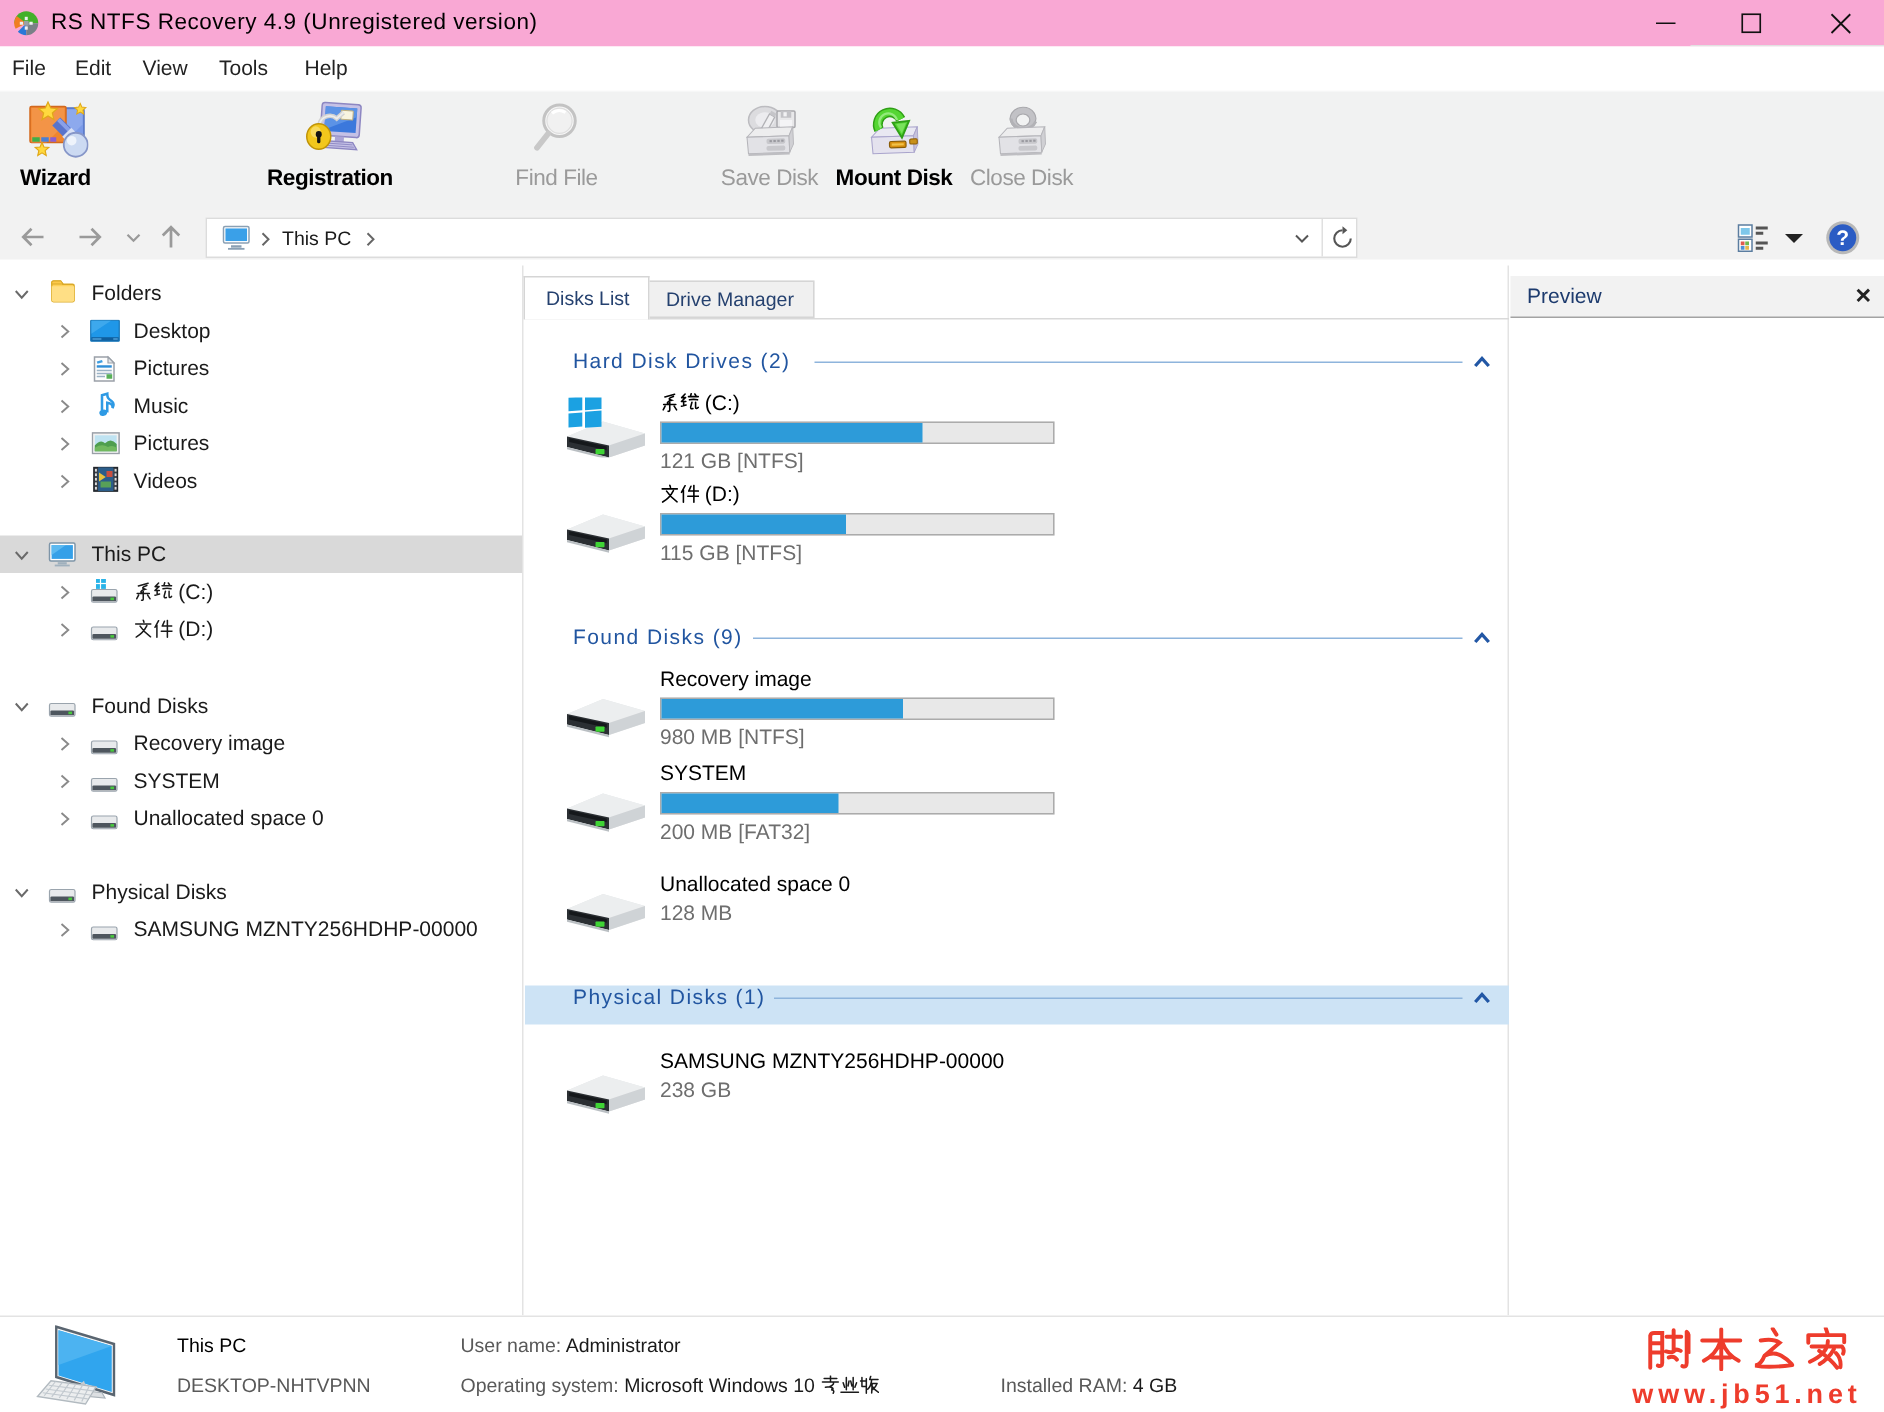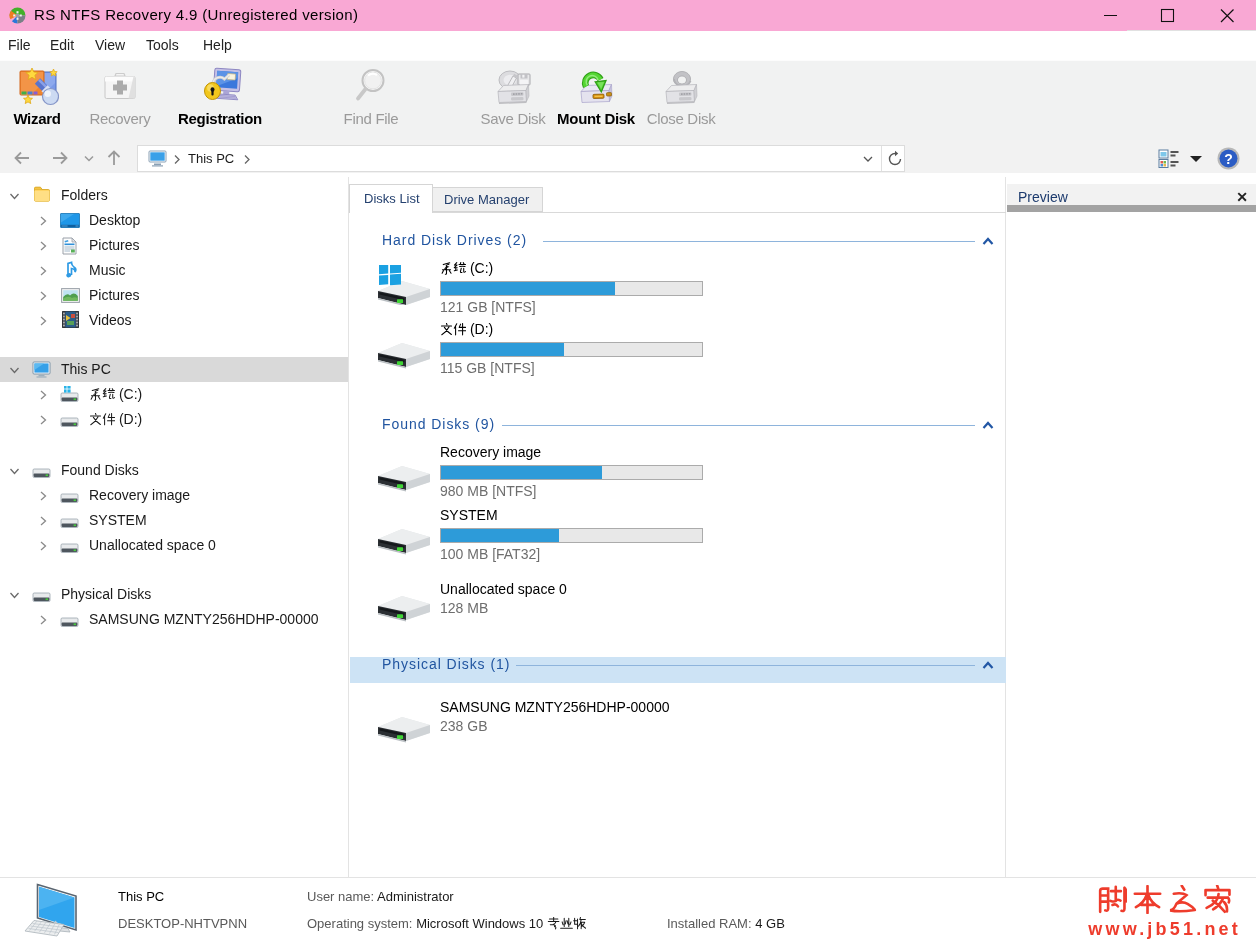--- a/index.html
+++ b/index.html
@@ -53,21 +53,21 @@
 .sechead .line { position:absolute; top:8px; height:1px; background:#8eb4dc; }
 .sechead.hl { background:#cde3f5; }
 
 .dname { position:absolute; font-size:14px; color:#000; white-space:nowrap; }
 .dsize { position:absolute; font-size:14px; color:#6e6e6e; white-space:nowrap; }
 .pbar { position:absolute; width:263px; height:15px; background:#e8e8e8; border:1px solid #ababab; }
 .pfill { position:absolute; left:0; top:0; height:13px; background:#2d9bd9; }
 .dicon { position:absolute; }
 
 
-.pvhead { position:absolute; left:0; top:7px; width:249px; height:28px; background:#f2f2f2; border-bottom:7px solid #a3a3a3; }
+.pvhead { position:absolute; left:0; top:7px; width:249px; height:28px; background:#f2f2f2; border-bottom:1px solid #a3a3a3; }
 .pvhead .t { position:absolute; left:11px; top:5px; font-size:14px; color:#1d3b6e; }
 .pvhead .x { position:absolute; right:8px; top:5px; font-size:14px; color:#222; font-weight:bold; }
 
 
 .statusbar { position:absolute; left:0; top:877px; width:1256px; height:64px; background:#fff; border-top:1px solid #e3e3e3; }
 .statusbar .lab { color:#595959; } .statusbar .val { color:#1a1a1a; }
 .st-item { position:absolute; font-size:13px; white-space:nowrap; }
 .wm { position:absolute; right:15px; top:7px; text-align:center; }
 .wm .big { height:31px; } .wm .big svg { margin:0 3px; }
 .wm .url { margin-top:3px; font-size:18px; color:#ee3c2c; letter-spacing:3.2px; font-weight:bold; }
@@ -125,32 +125,20 @@
               <line x1="25.5" y1="19.2" x2="28" y2="21.7" stroke="#d8e0f5" stroke-width="8.5"></line>
               <circle cx="31.5" cy="27.5" r="8" fill="#ccdaf2" stroke="#8696c8" stroke-width="1.2"></circle>
               <circle cx="28.8" cy="24.8" r="3.2" fill="#eef3fb"></circle>
             </g>
 <path d="M13 -1 L14.8 3.0 L19.2 3.4 L15.9 6.3 L16.9 10.6 L13 8.3 L9.1 10.6 L10.1 6.3 L6.8 3.4 L11.2 3.0 Z" fill="#ffd93e" stroke="#e0a818" stroke-width="0.8"></path>
 <path d="M34.5 0 L35.6 2.4 L38.2 2.7 L36.3 4.4 L36.8 7 L34.5 5.7 L32.2 7 L32.7 4.4 L30.8 2.7 L33.4 2.4 Z" fill="#ffd93e" stroke="#e0a818" stroke-width="0.7"></path>
 <path d="M9 26 L10.3 29 L13.5 29.3 L11.1 31.4 L11.8 34.6 L9 32.9 L6.2 34.6 L6.9 31.4 L4.5 29.3 L7.7 29 Z" fill="#ffd93e" stroke="#e0a818" stroke-width="0.8"></path>
 </g>
         </svg>
         <div class="lbl">Wizard</div>
-      </div>
-    <div class="tbtn dis" style="left:65px">
-        <svg width="44" height="42" viewBox="0 0 44 42" id="svg-recovery">
-<g transform="translate(7,3)">
-<path d="M11 3.5 h8 l1 2.5 h-10 Z" fill="#f4f4f4" stroke="#cccccc" stroke-width="1.2"></path>
-<path d="M1.5 6.5 h27 a1.5 1.5 0 0 1 1.5 1.5 v19 a1.5 1.5 0 0 1 -1.5 1.5 h-27 a1.5 1.5 0 0 1 -1.5 -1.5 v-19 a1.5 1.5 0 0 1 1.5 -1.5 Z" fill="#f5f5f5" stroke="#c8c8c8"></path>
-<path d="M0 8 a1.5 1.5 0 0 1 1.5 -1.5 h27 a1.5 1.5 0 0 1 1.5 1.5 v3.5 h-30 Z" fill="#fcfcfc"></path>
-<path d="M28.5 6.5 a1.5 1.5 0 0 1 1.5 1.5 v19 a1.5 1.5 0 0 1 -1.5 1.5 h-5 Z" fill="#e0e0e0"></path>
-<path d="M12 10.5 h6 v4 h4 v6 h-4 v4 h-6 v-4 h-4 v-6 h4 Z" fill="#ababab"></path>
-</g>
-        </svg>
-        <div class="lbl">Recovery</div>
       </div>
     <div class="tbtn" style="left:165px">
         <svg width="44" height="42" viewBox="0 0 44 42" id="svg-reg">
 <g transform="translate(3,1)">
 <g transform="rotate(4 26 14)">
 <rect x="13" y="1" width="26" height="22" rx="2" fill="#c5c1e6" stroke="#8d87c2" stroke-width="1"></rect>
 <rect x="15.5" y="3.5" width="21" height="16.5" fill="#3b78dc"></rect>
 <path d="M15.5 3.5 h21 v6 l-21 9.5 Z" fill="#5c93e6"></path>
 <rect x="26" y="5.5" width="8" height="6" rx="0.5" fill="#f8f4e0" stroke="#c0b080" stroke-width="0.7"></rect>
 <rect x="23" y="23" width="6" height="3.5" fill="#aba5d6"></rect>
@@ -626,21 +614,21 @@
 <path d="M3.5 19.2 L28.5 24.7 L28.5 27.2 L3.5 21.6 Z" fill="#15181b"></path>
 <rect x="21" y="26.3" width="6" height="3.6" fill="#3fd435" rx="0.5"></rect>
 <path d="M2 25 L30 32 L30 33.5 L2 26.5 Z" fill="#babfc3"></path>
 </g>
 
 </svg></div>
 <div class="dname" style="left:90px;top:330px">SYSTEM</div>
         <div class="pbar" style="left:90px;top:351px">
           <div class="pfill" style="width:118px"></div>
         </div>
-        <div class="dsize" style="left:90px;top:369px">100 MB [FAT32]</div>
+        <div class="dsize" style="left:90px;top:369px">200 MB [FAT32]</div>
         <div class="dicon" style="left:26px;top:344px"><svg width="56" height="40" viewBox="0 0 56 40">
 <g transform="translate(0,0)">
 <path d="M2 18 L26 8 L54 16 L54 24 L30 32 L2 25 Z" fill="#e4e6e8"></path>
 <path d="M26 8 L54 16 L30 24 L2 18 Z" fill="#eceeef"></path>
 <path d="M2 18 L30 24 L30 32 L2 25 Z" fill="#2b2f33"></path>
 <path d="M30 24 L54 16 L54 24 L30 32 Z" fill="#cfd3d6"></path>
 <path d="M3.5 19.2 L28.5 24.7 L28.5 27.2 L3.5 21.6 Z" fill="#15181b"></path>
 <rect x="21" y="26.3" width="6" height="3.6" fill="#3fd435" rx="0.5"></rect>
 <path d="M2 25 L30 32 L30 33.5 L2 26.5 Z" fill="#babfc3"></path>
 </g>

